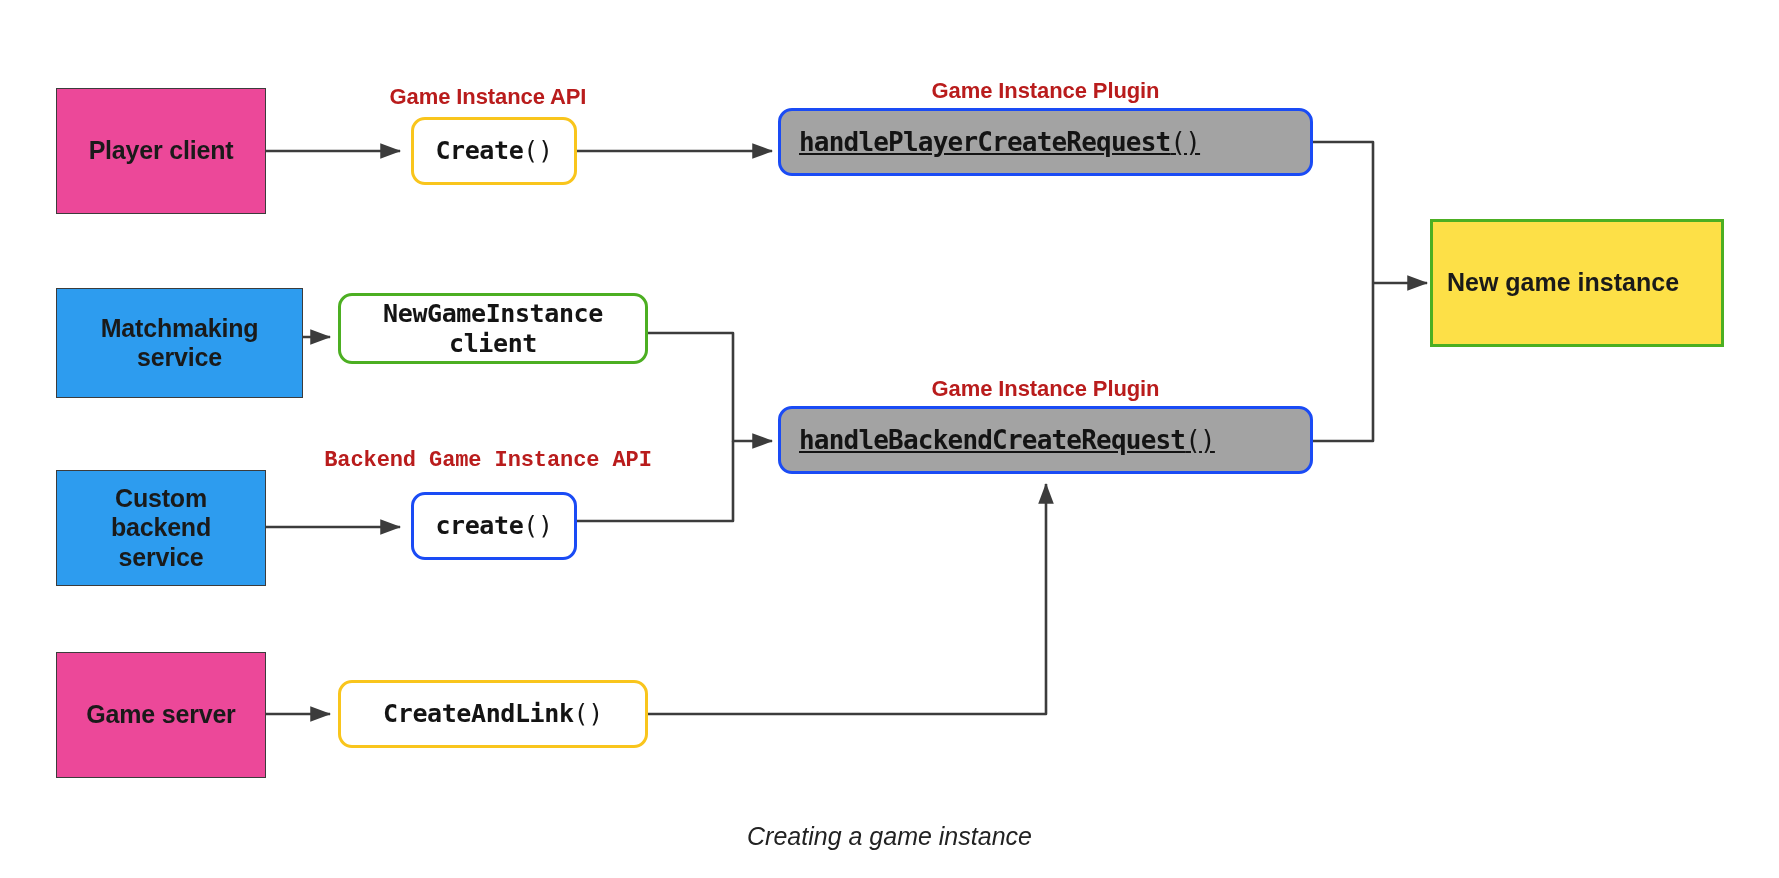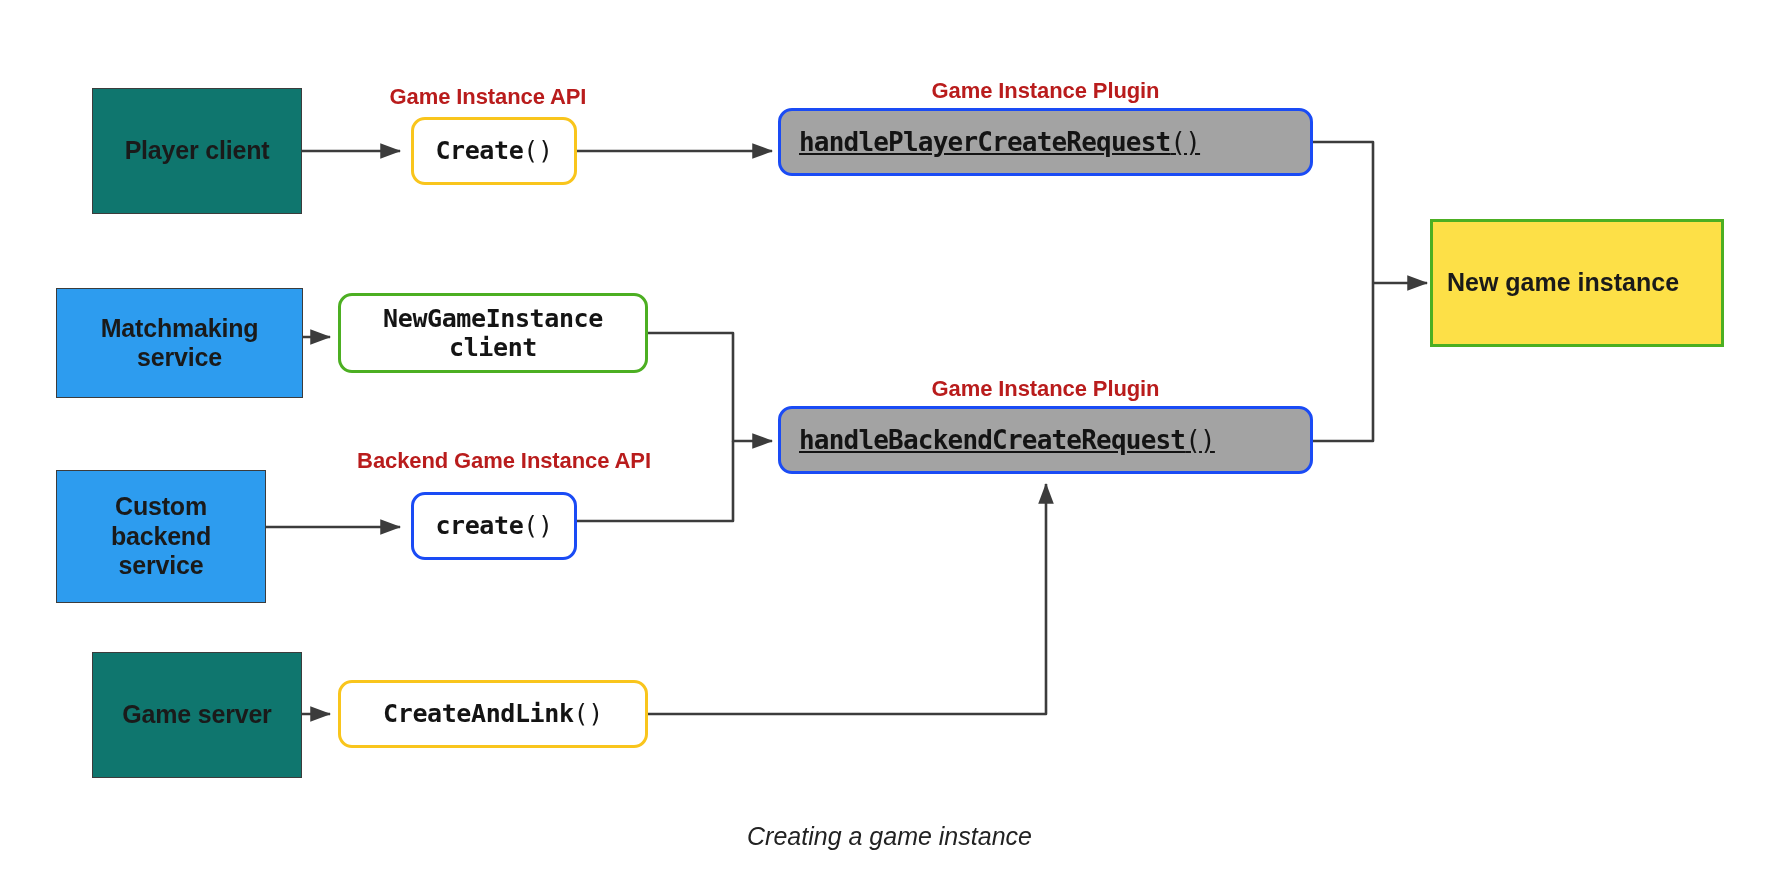--- a/index.html
+++ b/index.html
@@ -39,21 +39,21 @@
   }
 
   
   .actor {
     border: 1.6px solid #3c3c3c;
     color: #1a1a1a;
     font-weight: bold;
     font-size: 25px;
     letter-spacing: -0.2px;
   }
-  .actor.amber { background: #0f766e; margin-left: 36px; }
+  .actor.amber { background: #ec4899; }
   .actor.blue  { background: #2D9CEF; }
 
   
   .capsule {
     background: #ffffff;
     border-radius: 14px;
     font-family: "DejaVu Sans Mono", "Liberation Mono", monospace;
     font-weight: bold;
     color: #141414;
     font-size: 25px;
@@ -152,42 +152,42 @@
 
   <div class="node actor amber" style="left:56px; top:88px; width:210px; height:126px;">
     <span>Player client</span>
   </div>
 
   <div class="node actor blue two-line" style="left:56px; top:288px; width:247px; height:110px;">
     <span>Matchmaking</span>
     <span>service</span>
   </div>
 
-  <div class="node actor blue two-line" style="left:56px; top:470px; width:210px; height:133px;">
+  <div class="node actor blue two-line" style="left:56px; top:470px; width:210px; height:116px;">
     <span>Custom</span>
     <span>backend</span>
     <span>service</span>
   </div>
 
   <div class="node actor amber" style="left:56px; top:652px; width:210px; height:126px;">
     <span>Game server</span>
   </div>
 
   <div class="caption" style="left:340px; top:84px; width:296px;">Game Instance API</div>
   <div class="node capsule amber-b" style="left:411px; top:117px; width:166px; height:68px;">
     <span>Create</span>
       <span class="paren">()</span>
   </div>
 
-  <div class="node capsule green-b two-line" style="left:338px; top:293px; width:310px; height:80px;">
+  <div class="node capsule green-b two-line" style="left:338px; top:293px; width:310px; height:71px;">
     <span>NewGameInstance</span>
     <span>client</span>
   </div>
 
-  <div class="caption" style="left:294px; top:448px; width:420px;">Backend Game Instance API</div>
+  <div class="caption" style="left:278px; top:448px; width:420px;font-family:Liberation Mono, monospace;">Backend Game Instance API</div>
   <div class="node capsule blue-b" style="left:411px; top:492px; width:166px; height:68px;">
     <span>create</span>
       <span class="paren">()</span>
   </div>
 
   <div class="caption" style="left:340px; top:645px; width:296px;margin-top:43px;">Match API</div>
   <div class="node capsule amber-b" style="left:338px; top:680px; width:310px; height:68px;">
     <span>CreateAndLink</span>
       <span class="paren">()</span>
   </div>

